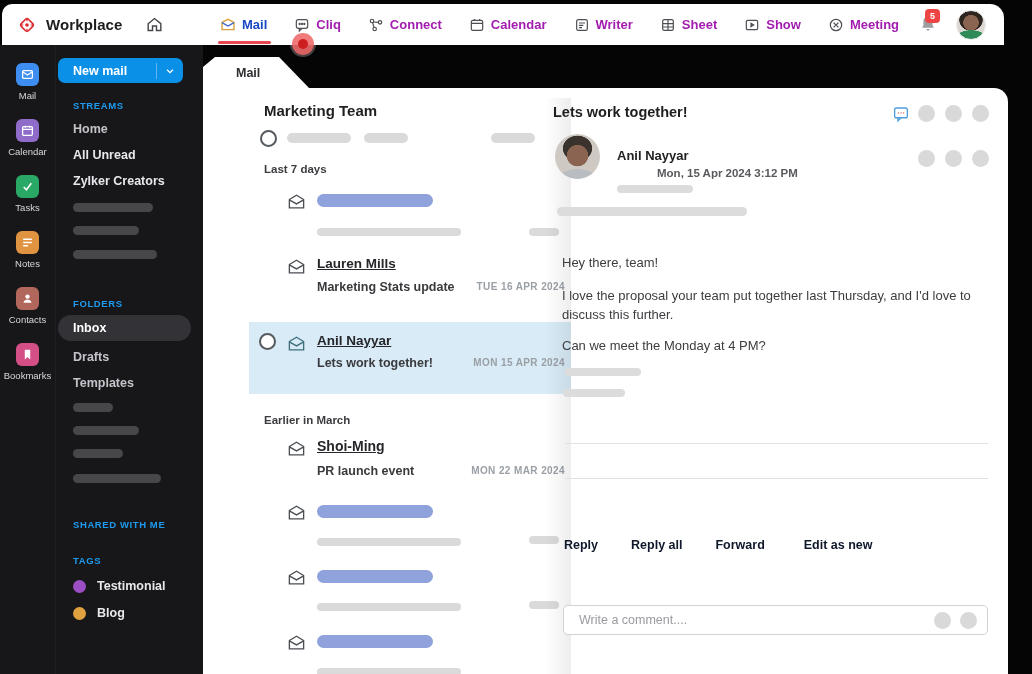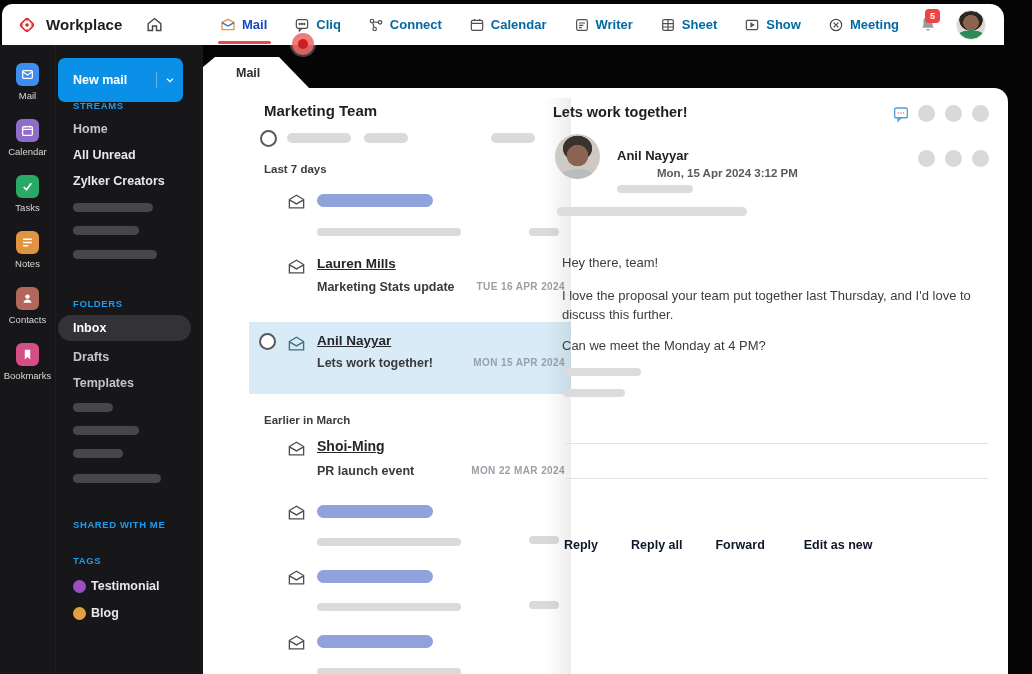--- a/index.html
+++ b/index.html
@@ -8,21 +8,21 @@
   .stage { position:relative; width:1032px; height:674px; background:#050505; }
 
   
   .topbar { position:absolute; left:2px; top:4px; width:1002px; height:41px;
             background:#fff; border-radius:10px 14px 0 0; display:flex; align-items:center; }
   .brand { display:flex; align-items:center; gap:8px; padding-left:14px; }
   .brand-name { font-size:15px; font-weight:700; color:#1d1d1f; letter-spacing:.1px; }
   .home-btn { margin-left:22px; display:flex; align-items:center; }
   .nav { position:absolute; left:218px; top:0; height:41px; display:flex; align-items:center; gap:27px; }
   .nav-item { position:relative; height:41px; display:flex; align-items:center; gap:6px;
-              font-size:13px; color:#0369a1; font-weight:600; cursor:pointer; }
+              font-size:13px; color:#a21caf; font-weight:600; cursor:pointer; }
   .nav-item.active { color:#1648c4; }
   .nav-item.active::after { content:""; position:absolute; left:-2px; right:-4px; bottom:1px;
               height:3px; background:#e8484f; border-radius:2px; }
   .nav-ic { width:16px; height:16px; display:block; }
   .top-right { position:absolute; right:18px; top:0; height:41px; display:flex; align-items:center; gap:16px; }
   .bell-wrap { position:relative; width:22px; height:24px; }
   .badge { position:absolute; top:-4px; left:7px; min-width:15px; height:14px; background:#ef4444;
            color:#fff; font-size:9px; font-weight:700; border-radius:4px; display:flex;
            align-items:center; justify-content:center; padding:0 3px; }
   .avatar-woman { width:30px; height:30px; border-radius:50%;
@@ -44,33 +44,33 @@
           display:flex; flex-direction:column; align-items:center; padding-top:18px; gap:18px; }
   .rail-item { display:flex; flex-direction:column; align-items:center; gap:4px; cursor:pointer; }
   .rail-ic { width:23px; height:23px; border-radius:6px; display:flex; align-items:center; justify-content:center; }
   .rail-label { font-size:9.5px; color:#d8d8d8; }
   .ric-mail{background:#3d8ef0;} .ric-cal{background:#8f6cc9;} .ric-tasks{background:#2aa865;}
   .ric-notes{background:#e09442;} .ric-contacts{background:#b2675c;} .ric-book{background:#d44f86;}
 
   
   .sidebar { position:absolute; left:55px; top:45px; width:148px; bottom:0; background:#17171a;
              border-left:1px solid rgba(255,255,255,.04); }
-  .newmail-btn { position:absolute; left:2px; top:13px; width:125px; height:44px; background:#0b90e8;
+  .newmail-btn { position:absolute; left:2px; top:13px; width:125px; height:25px; background:#0b90e8;
              border-radius:7px; display:flex; align-items:center; color:#fff; cursor:pointer; }
   .newmail-label { font-size:12.5px; font-weight:700; padding-left:15px; flex:1; }
   .newmail-split { width:1px; height:16px; background:rgba(255,255,255,.35); }
   .newmail-chev { width:26px; display:flex; align-items:center; justify-content:center; }
   .side-label { position:absolute; left:17px; font-size:9.5px; font-weight:700; color:#1e9bf0; letter-spacing:.6px; }
   .side-item { position:absolute; left:17px; font-size:12.5px; font-weight:600; color:#e8e8ec; cursor:pointer; }
   .side-item.dim { color:#c3c3ca; }
   .inbox-pill { position:absolute; left:2px; top:270px; width:133px; height:26px; background:#323237;
                 border-radius:13px; display:flex; align-items:center; cursor:pointer; }
   .inbox-pill span { font-size:12.5px; font-weight:700; color:#fff; padding-left:15px; }
   .sbar { position:absolute; left:17px; height:9px; border-radius:5px; background:#474749; }
-  .tag-row { position:absolute; left:17px; display:flex; align-items:center; gap:5px; cursor:pointer; }
+  .tag-row { position:absolute; left:17px; display:flex; align-items:center; gap:11px; cursor:pointer; }
   .tag-dot { width:13px; height:13px; border-radius:50%; }
   .dot-purple{background:#9c4fc4;} .dot-orange{background:#e0a23e;}
   .tag-label { font-size:12.5px; font-weight:600; color:#e8e8ec; }
 
   
   .mail-tab { position:absolute; left:203px; top:57px; width:107px; height:32px; background:#fff;
               clip-path:polygon(0 100%, 0 10px, 12px 0, 76px 0, 100% 100%); z-index:5; }
   .mail-tab span { position:absolute; left:33px; top:9px; font-size:12.5px; font-weight:700; color:#2f2f33; }
   .sheet { position:absolute; left:203px; top:88px; width:805px; bottom:0; background:#fff;
            border-radius:0 14px 0 0; }
@@ -436,16 +436,23 @@
 
       <div class="rd-hr" style="top:355px"></div>
       <div class="rd-actions">
         <span class="rd-link">Reply</span>
         <span class="rd-link">Reply all</span>
         <span class="rd-link">Forward</span>
         <span class="rd-link wide">Edit as new</span>
       </div>
       <div class="rd-hr" style="top:390px"></div>
 
+      <div class="comment-box">
+        <input class="comment-input" placeholder="Write a comment...." style="">
+        <span class="cb-circles">
+          <i></i>
+          <i></i>
+        </span>
+      </div>
     </div>
 
   </div>
 </div>
 
 </body></html>

